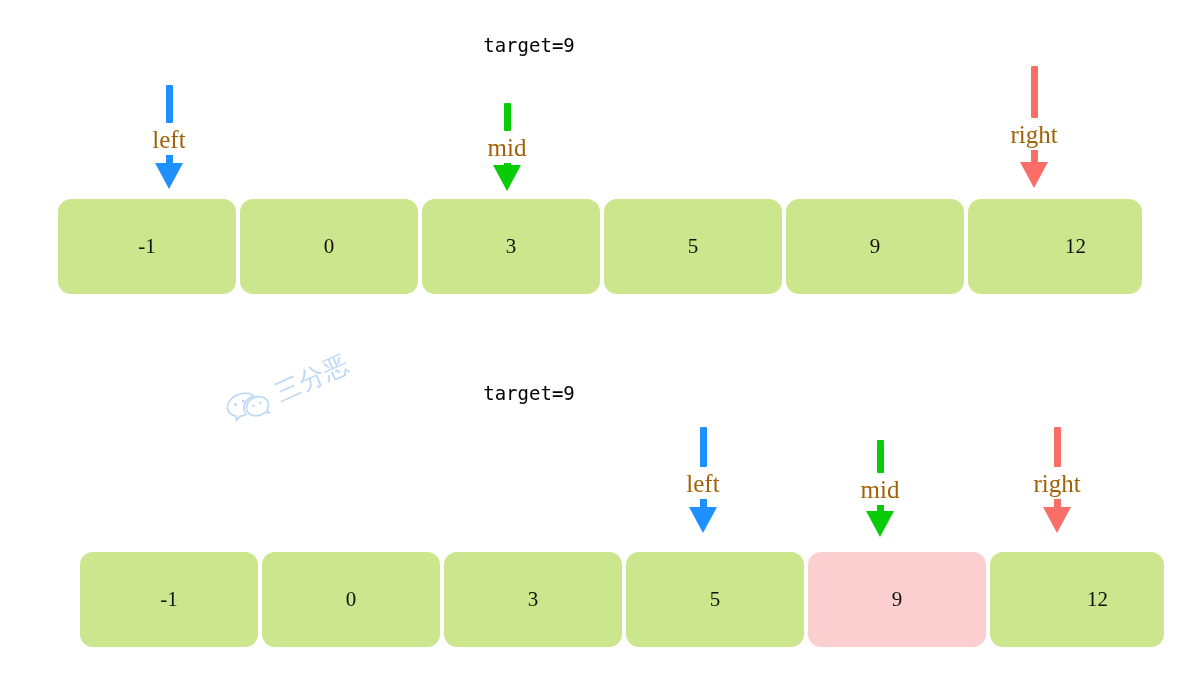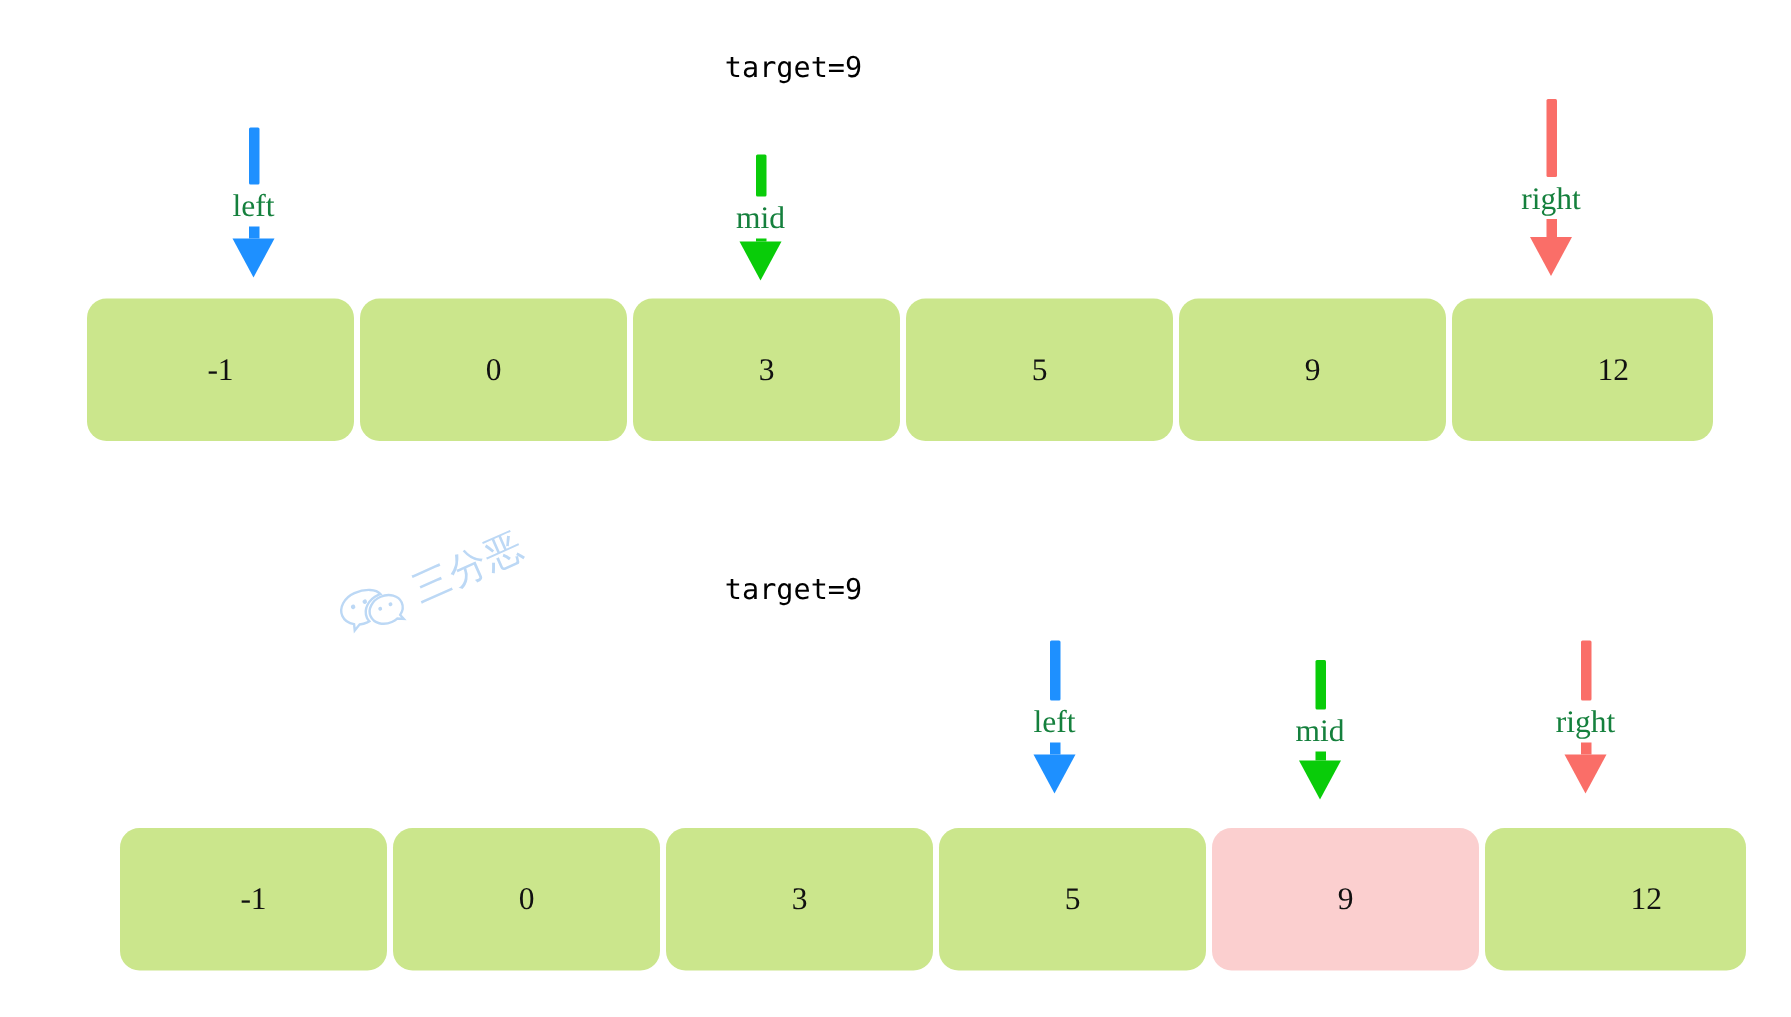--- a/index.html
+++ b/index.html
@@ -49,22 +49,22 @@
     display:flex;
     flex-direction:column;
     align-items:center;
   }
   .ptr-stem{
     width:7px;
     border-radius:1px;
   }
   .ptr-label{
     font-family:"Liberation Serif","DejaVu Serif",serif;
-    font-size:21px;
-    color:#15803d;
+    font-size:25px;
+    color:#a16207;
     line-height:1;
     margin:4px 0 3px 0;
     white-space:nowrap;
   }
   .ptr-head{
     position:relative;
     width:30px;
     display:flex;
     flex-direction:column;
     align-items:center;

